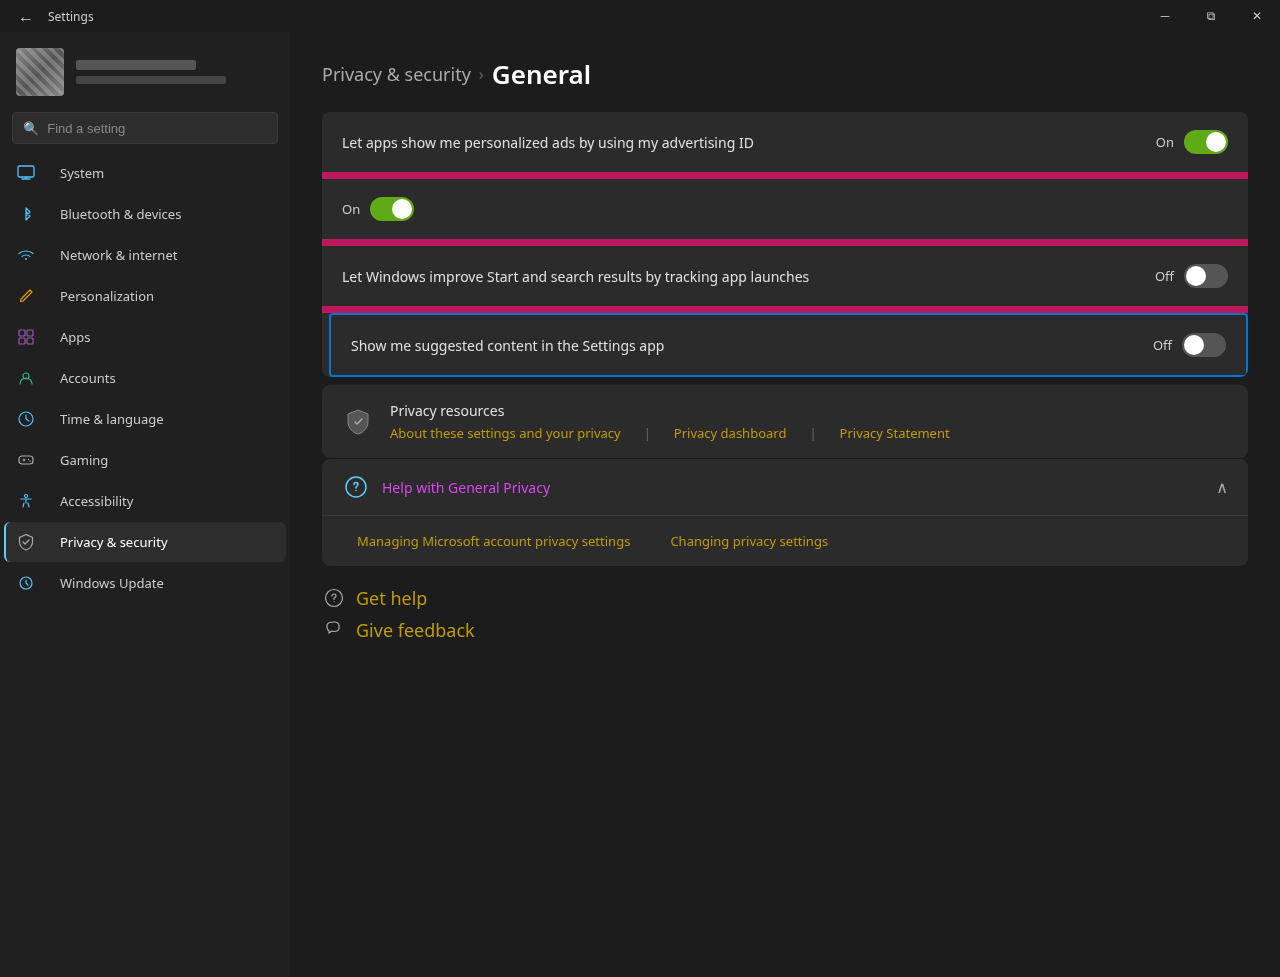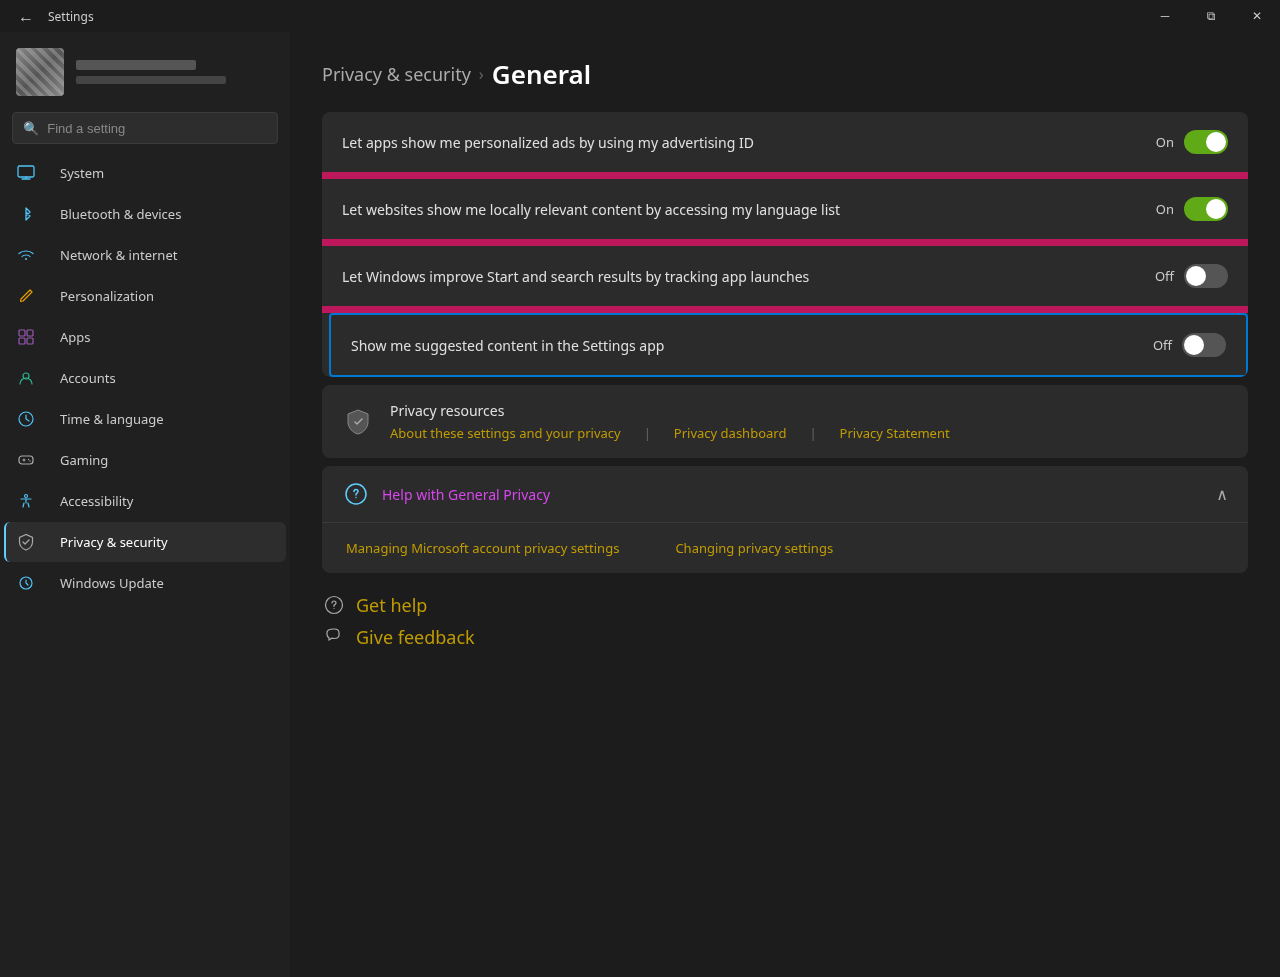--- a/index.html
+++ b/index.html
@@ -260,21 +260,21 @@
     .toggle.off .toggle-thumb { left: 2px; }
 
     
     .privacy-resources-row {
       display: flex;
       align-items: center;
       gap: 16px;
       padding: 16px 20px;
       background: #2b2b2b;
       border-radius: 8px;
-      margin-bottom: 8px;
+      margin-bottom: 1px;
     }
     .privacy-shield {
       width: 32px;
       height: 32px;
       flex-shrink: 0;
       display: flex;
       align-items: center;
       justify-content: center;
     }
     .privacy-resources-text {
@@ -330,22 +330,22 @@
     .help-title {
       font-size: 14px;
       color: #d946ef;
     }
     .help-chevron {
       color: #aaa;
       font-size: 16px;
     }
     .help-content {
       display: flex;
-      padding: 16px 24px;
-      gap: 56px;
+      padding: 16px 35px;
+      gap: 40px;
     }
     .help-link {
       color: #c19c00;
       font-size: 13px;
       cursor: pointer;
       text-decoration: none;
     }
 
     
     .footer-links {
@@ -537,21 +537,20 @@
         <div class="setting-row">
     <span class="setting-label">Let apps show me personalized ads by using my advertising ID</span>
     <div class="setting-right">
       <span class="setting-status">On</span>
       <div class="toggle on">
         <div class="toggle-thumb"></div>
       </div>
     </div>
   </div>
         <div class="setting-row">
-    <span class="setting-label">Let websites show me locally relevant content by accessing my language list</span>
     <div class="setting-right">
       <span class="setting-status">On</span>
       <div class="toggle on">
         <div class="toggle-thumb"></div>
       </div>
     </div>
   </div>
         <div class="setting-row">
     <span class="setting-label">Let Windows improve Start and search results by tracking app launches</span>
     <div class="setting-right">

